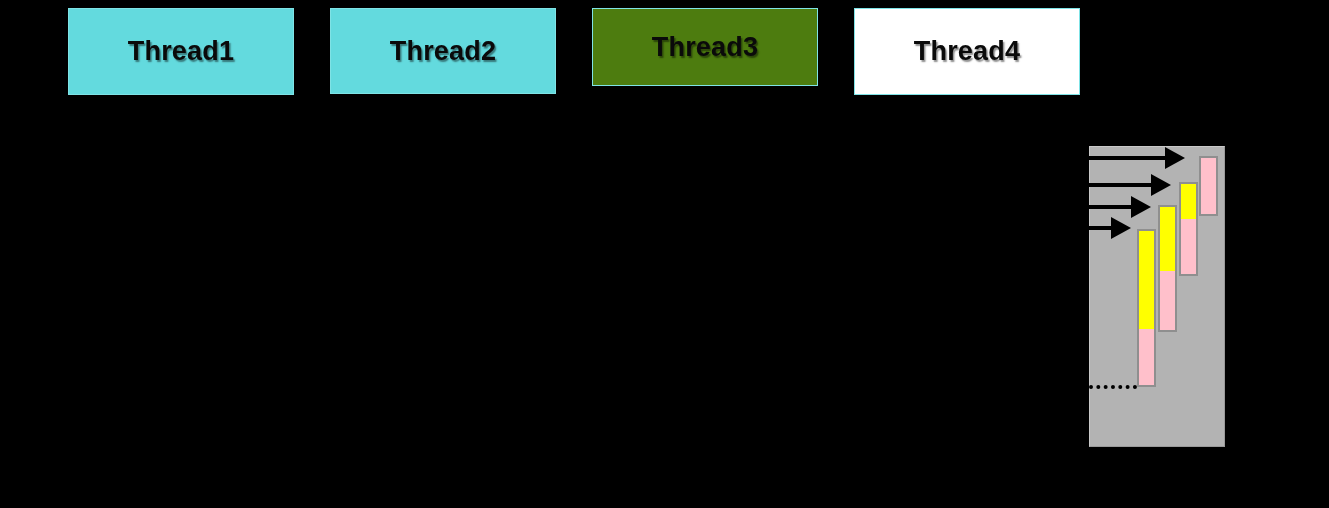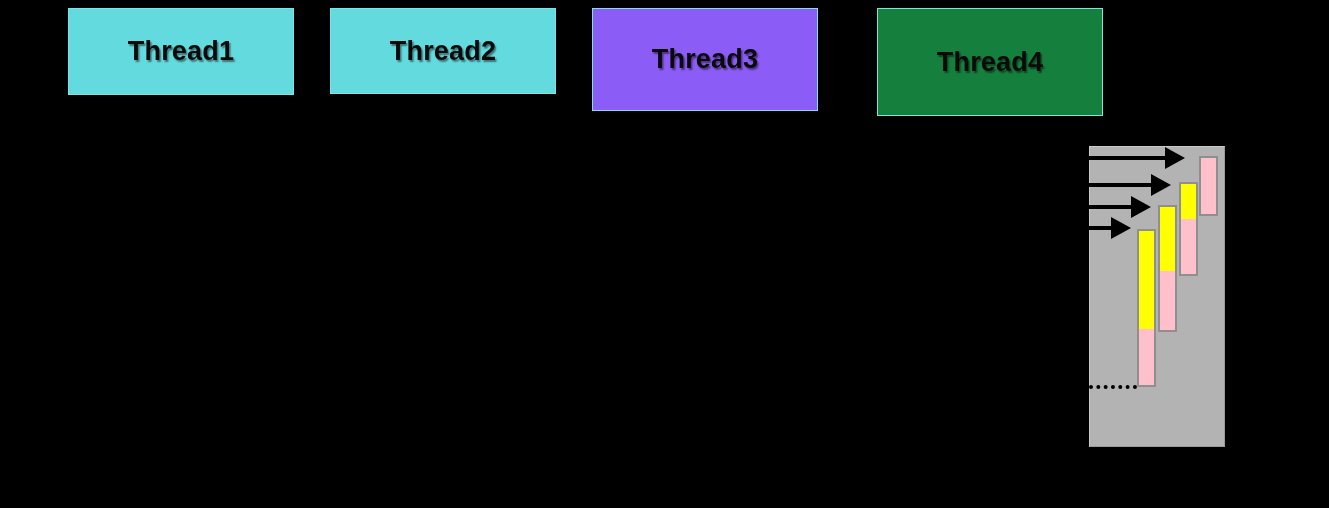--- a/index.html
+++ b/index.html
@@ -106,24 +106,24 @@
 <body>
 
 <div id="canvas" style="width: 1329px; height: 508px; background: rgb(0, 0, 0);">
 
   <div class="thread-box" id="thread-box-0" style="left: 68px; top: 8px; width: 226px; height: 87px; background: rgb(99, 218, 222); border-color: rgb(127, 227, 230);">
     <span class="label">Thread1</span>
   </div>
   <div class="thread-box" id="thread-box-1" style="left: 330px; top: 8px; width: 226px; height: 86px; background: rgb(99, 218, 222); border-color: rgb(127, 227, 230);">
     <span class="label">Thread2</span>
   </div>
-  <div class="thread-box" id="thread-box-2" style="left: 592px; top: 8px; width: 226px; height: 103px; background: #8b5cf6; border-color: rgb(127, 227, 230);">
+  <div class="thread-box" id="thread-box-2" style="left: 592px; top: 8px; width: 226px; height: 78px; background: #4d7c0f; border-color: rgb(127, 227, 230);">
     <span class="label">Thread3</span>
   </div>
-  <div class="thread-box" id="thread-box-3" style="left: 854px; top: 8px; width: 226px; height: 108px; background: #15803d; border-color: rgb(127, 227, 230); margin-left: 23px;">
+  <div class="thread-box" id="thread-box-3" style="left: 854px; top: 8px; width: 226px; height: 87px; background: #ffffff; border-color: rgb(127, 227, 230);">
     <span class="label">Thread4</span>
   </div>
 
   <div id="stack-panel" style="left: 1089px; top: 146px; width: 136px; height: 301px; background: rgb(179, 179, 179);"></div>
 
   <div id="stack-baseline" style="left: 1089px; top: 385px; width: 48px; border-top-color: rgb(0, 0, 0);"></div>
 
   <div id="arrow-layer">
       <div class="arrow" style="left: 1089px; top: 147px; width: 96px;">
         <div class="shaft" style="width: 77px; background: rgb(0, 0, 0);"></div>

